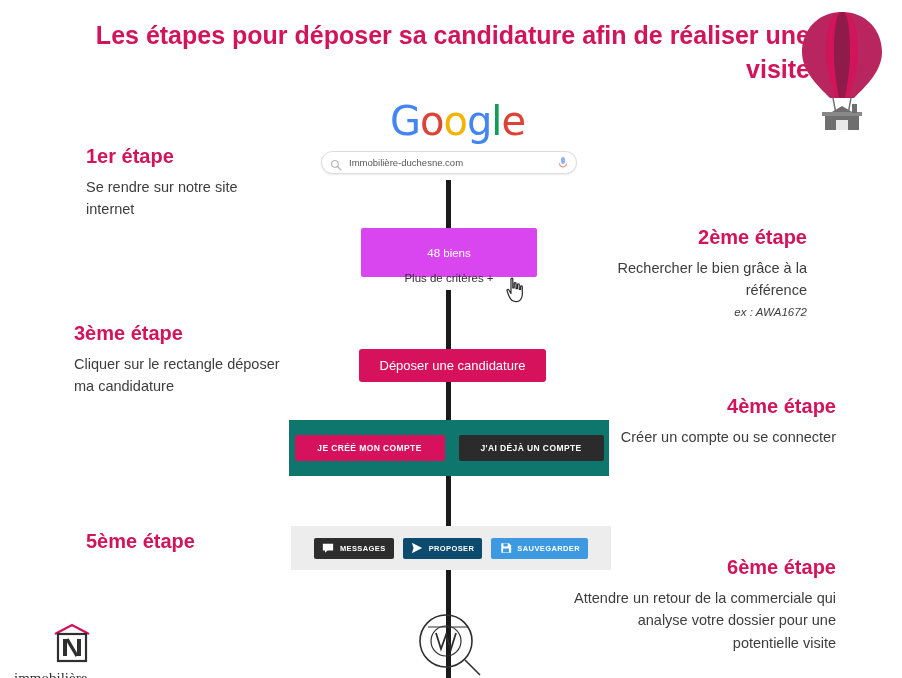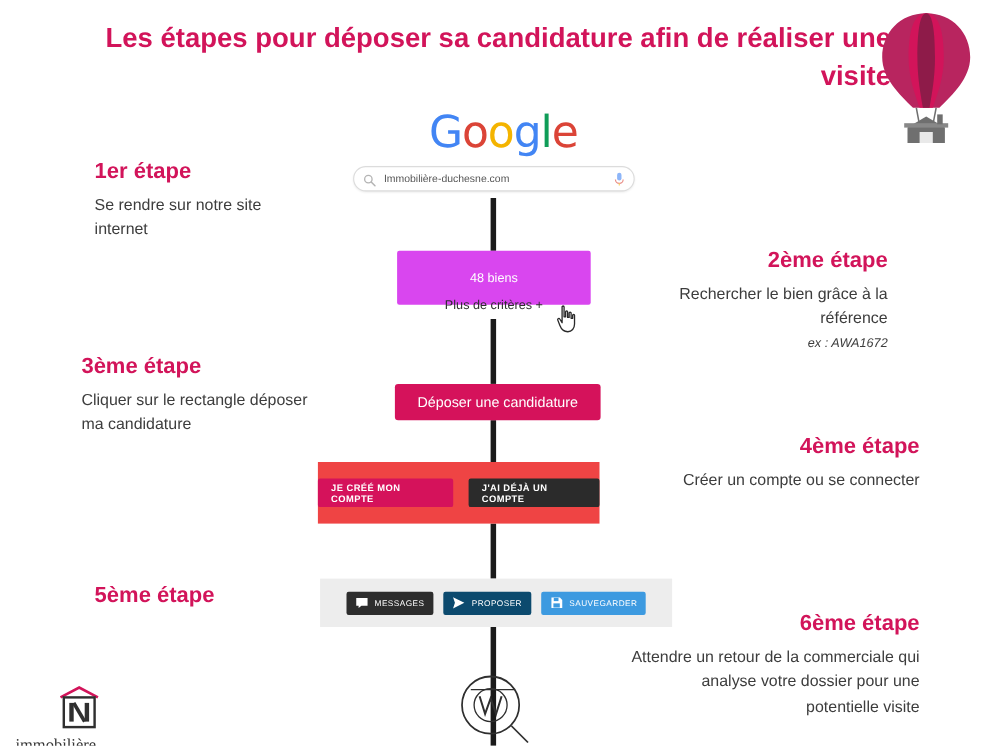--- a/index.html
+++ b/index.html
@@ -131,23 +131,23 @@
     align-items: center;
     justify-content: center;
     border-radius: 3px;
   }
 
   
   .accountbar {
     position: absolute;
     left: 289px;
     top: 420px;
-    width: 256px;
+    width: 320px;
     height: 56px;
-    background: #ef4444;
+    background: #0f766e;
     display: flex;
     align-items: center;
     justify-content: center;
     gap: 14px;
   }
   .acc-btn {
     height: 26px;
     display: flex;
     align-items: center;
     justify-content: center;
@@ -174,21 +174,21 @@
     align-items: center;
     justify-content: center;
     gap: 9px;
   }
   .act-btn {
     height: 21px;
     display: flex;
     align-items: center;
     gap: 5px;
     font-size: 7.5px;
-    font-weight: normal;
+    font-weight: bold;
     letter-spacing: .4px;
     color: #fff;
     border-radius: 2px;
     padding: 0 8px;
     box-sizing: border-box;
   }
   .act-msg  { background: #2d2d2d; }
   .act-prop { background: #0c4a6e; }
   .act-save { background: #3d9ae0; }
   .act-ico { width: 13px; height: 13px; display: flex; align-items: center; justify-content: center; }

